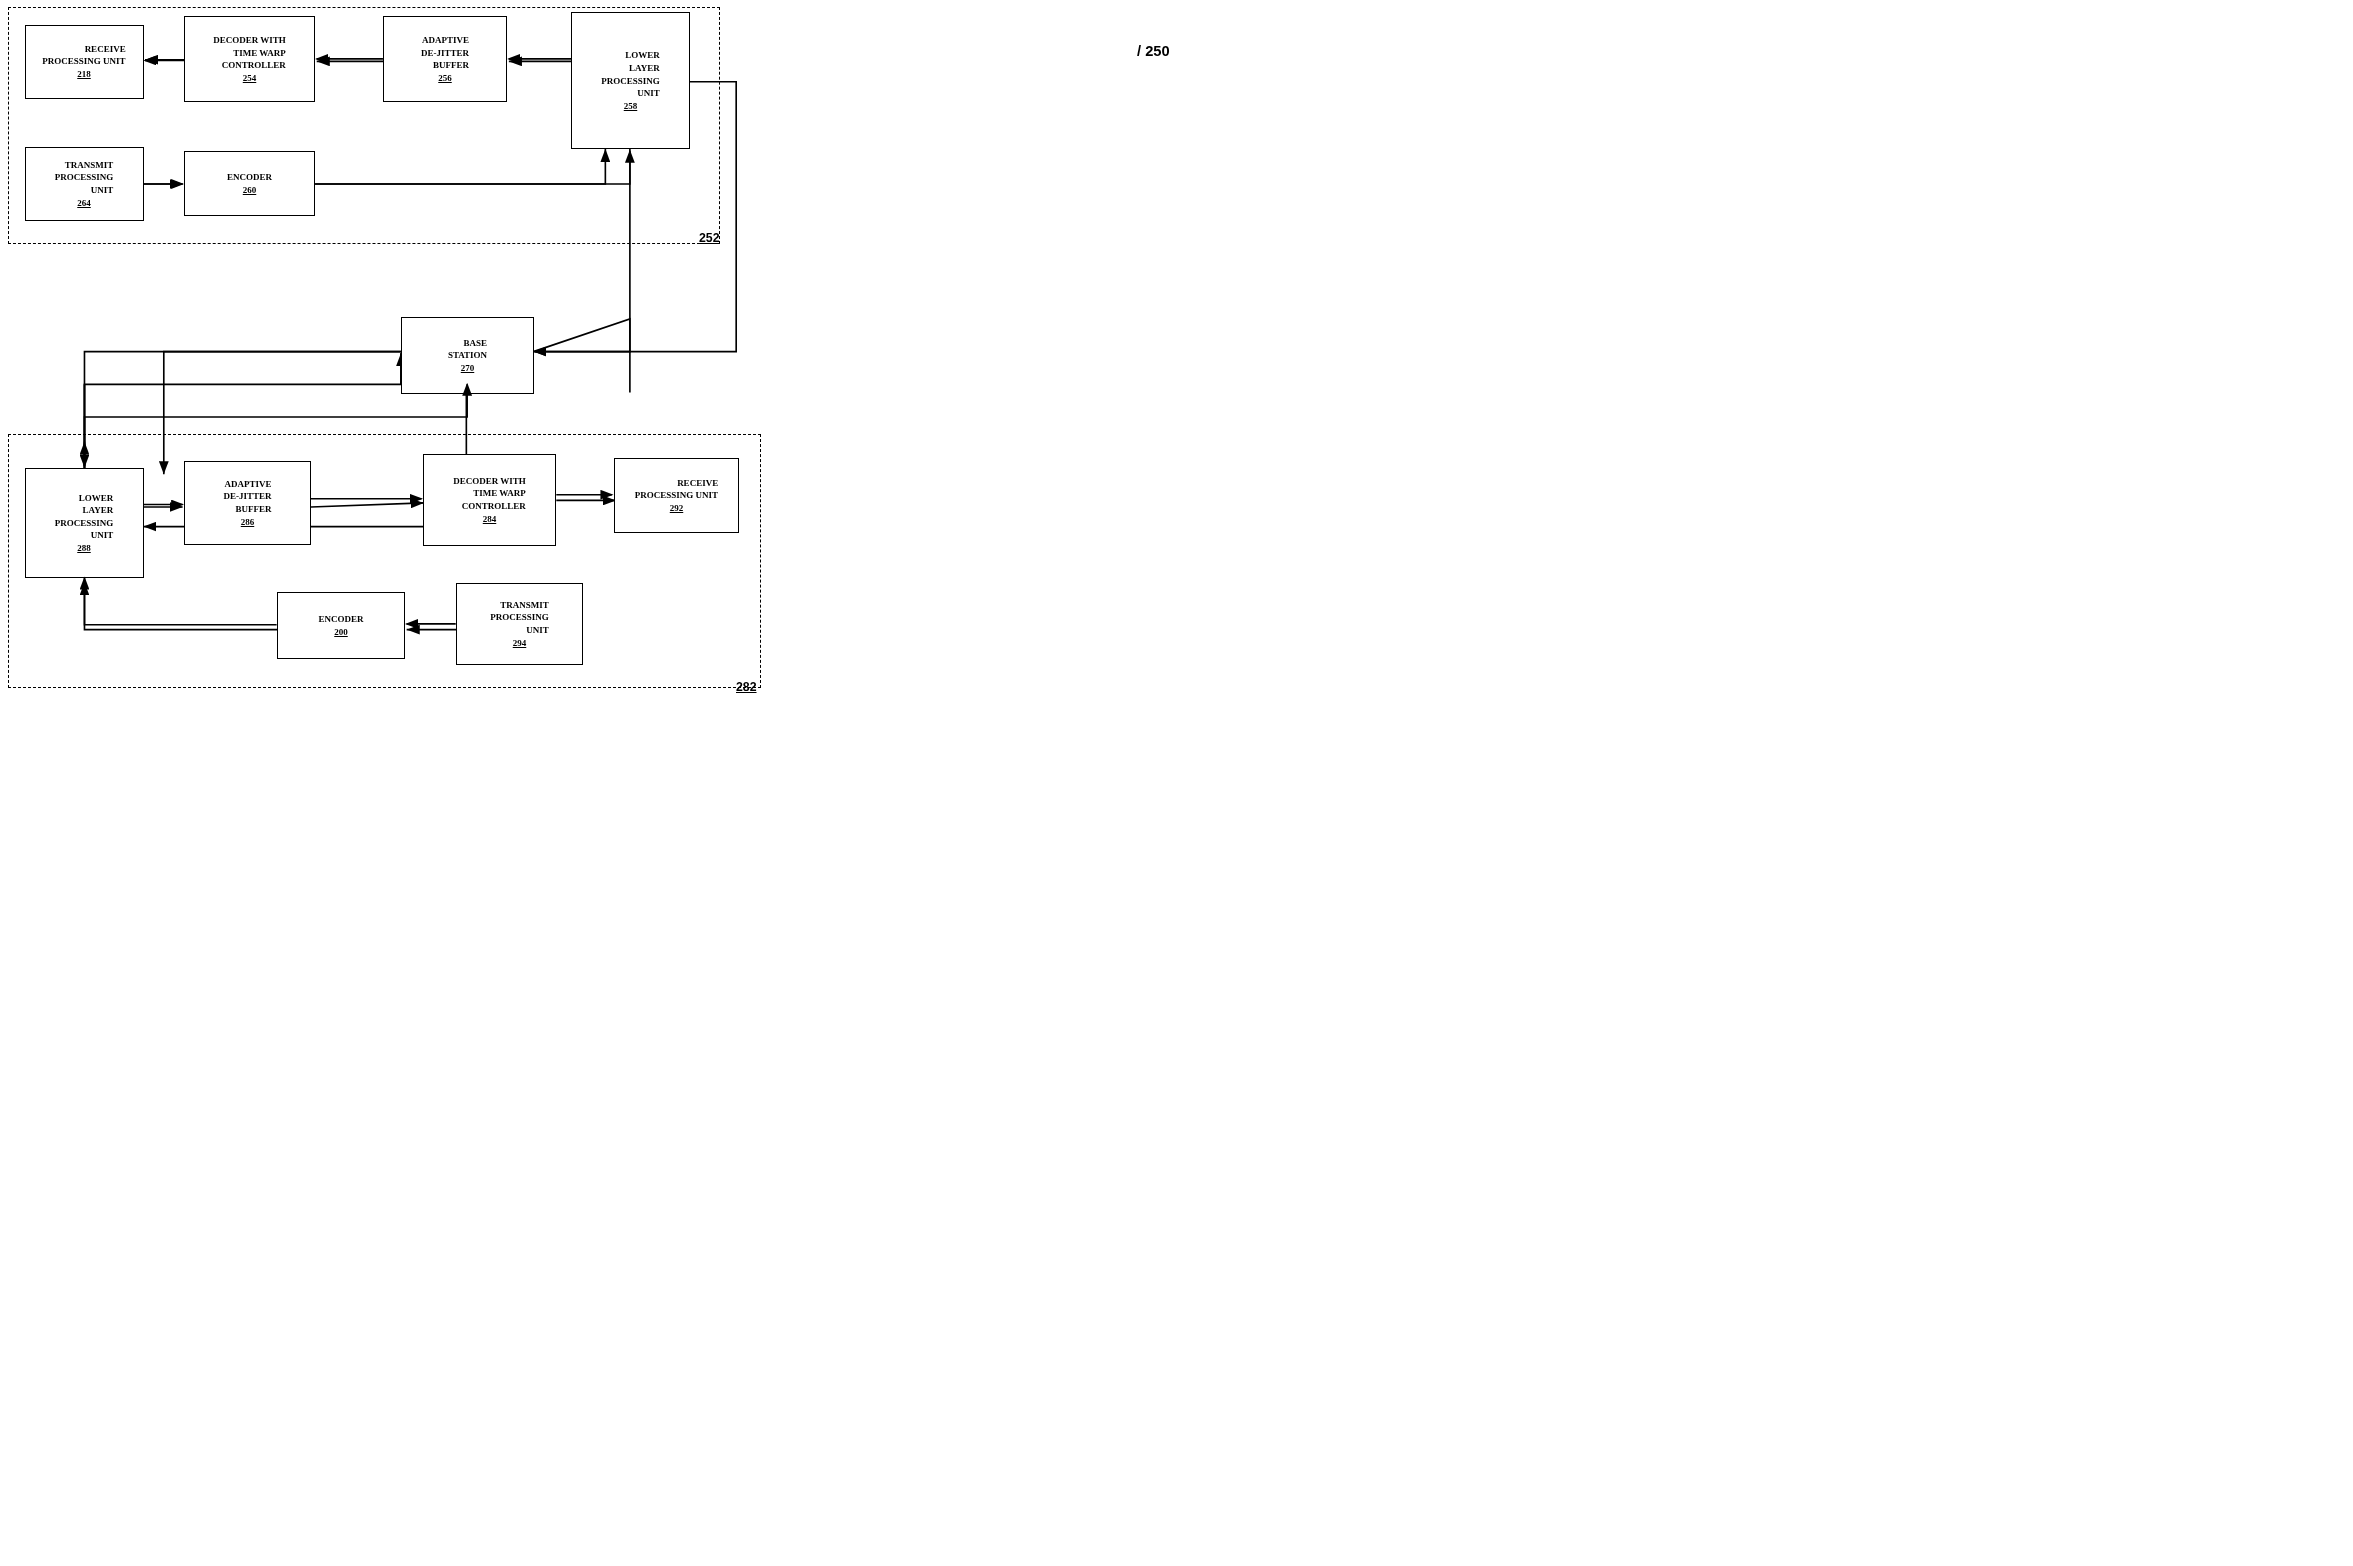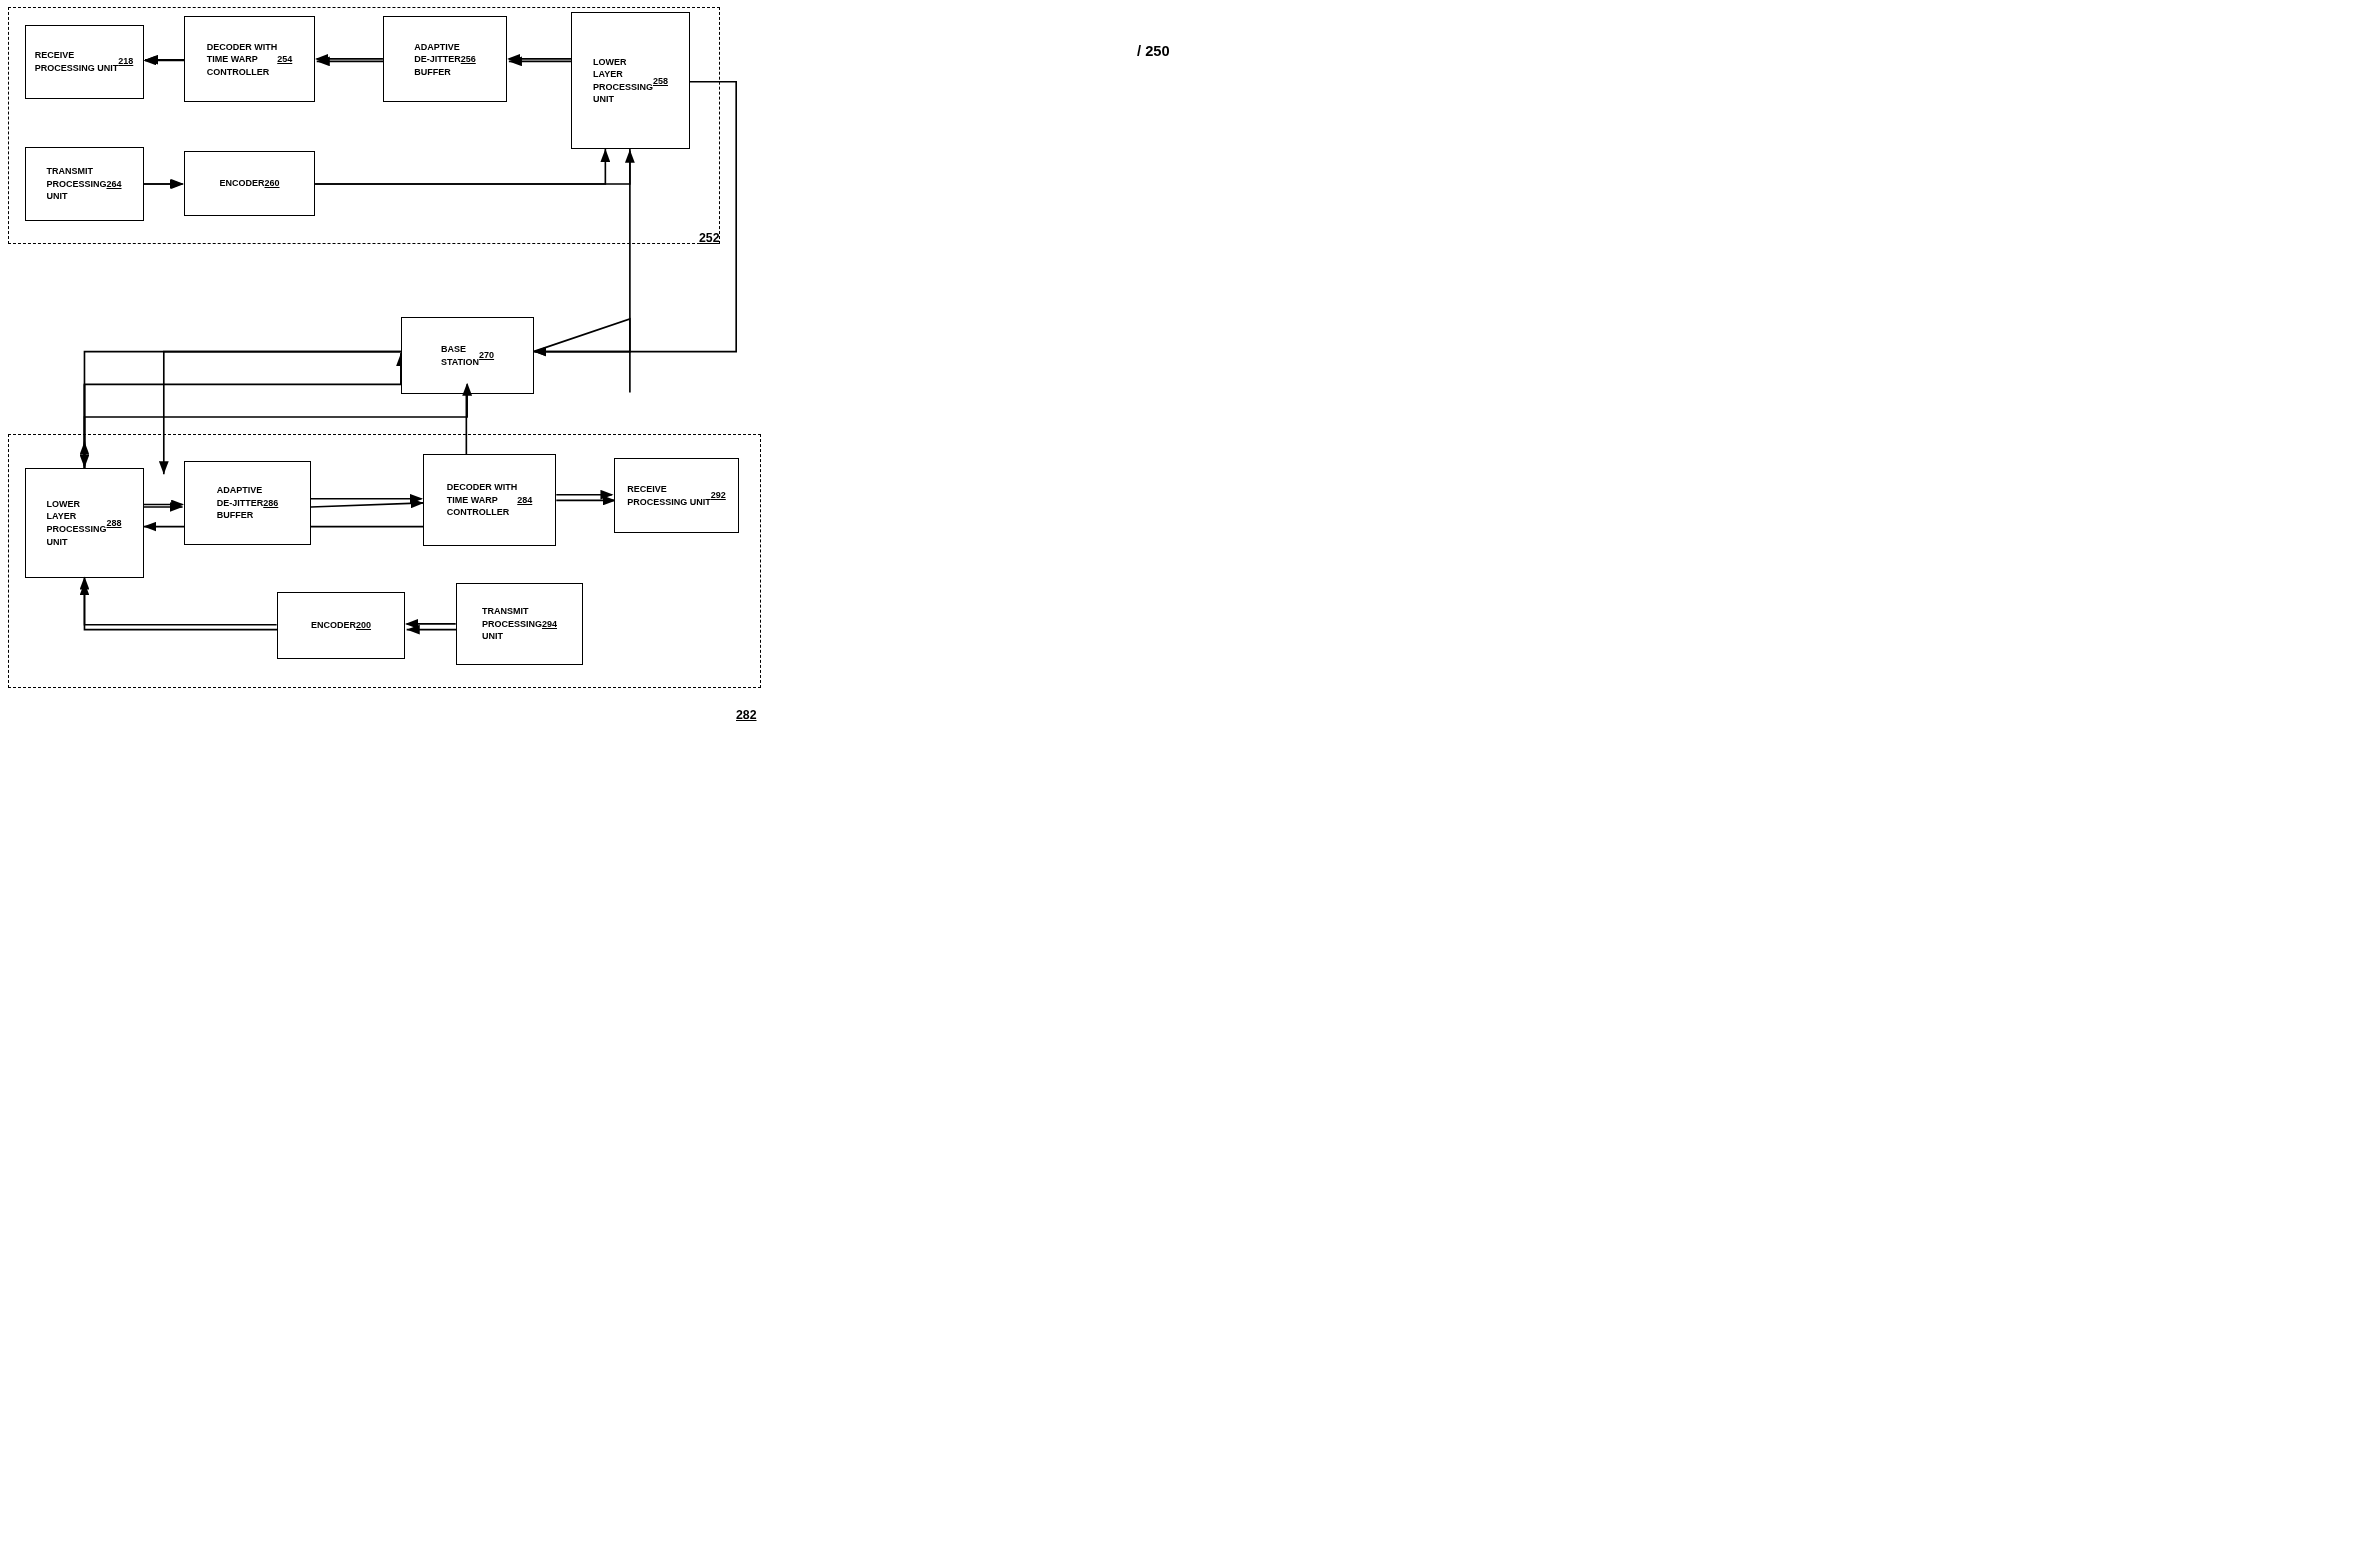--- a/index.html
+++ b/index.html
@@ -16,28 +16,29 @@
       width: 1178px;
       height: 785px;
       background: #fff;
     }
     
     .box {
       position: absolute;
       border: 1.6px solid #000;
       background: #fff;
       display: flex;
-      flex-direction: row;
+      flex-direction: column;
       align-items: center;
       justify-content: center;
-      text-align: left;
+      text-align: right;
       font-size: 9px;
       font-weight: bold;
       line-height: 1.4;
       padding: 4.9px 6.5px;
+      font-family: Liberation Serif, serif;
     }
     .box .ref {
       text-decoration: underline;
     }
     
     .dashed-box {
       position: absolute;
       border: 1.6px dashed #000;
       background: transparent;
     }
@@ -139,21 +140,21 @@
     <span class="ref">260</span>
   </div>
 
   <div class="box" style="left:401px; top:317px; width:133px; height:77px;">
     <span>BASE<br>STATION</span>
     <span class="ref">270</span>
   </div>
 
   <div class="dashed-box" style="left:8.2px; top:434px; width:753px; height:254px;"></div>
 
-  <div style="position:absolute; left:736px; top:708px; font-size:12.3px; font-weight:bold; text-decoration:underline;text-align:center;">282</div>
+  <div style="position:absolute; left:736px; top:680px; font-size:12.3px; font-weight:bold; text-decoration:underline;text-align:center;">282</div>
 
   <div class="box" style="left:24.5px; top:468px; width:119px; height:110px;">
     <span>LOWER<br>LAYER<br>PROCESSING<br>UNIT</span>
     <span class="ref">288</span>
   </div>
 
   <div class="box" style="left:184px; top:461px; width:127px; height:84px;">
     <span>ADAPTIVE<br>DE-JITTER<br>BUFFER</span>
     <span class="ref">286</span>
   </div>

